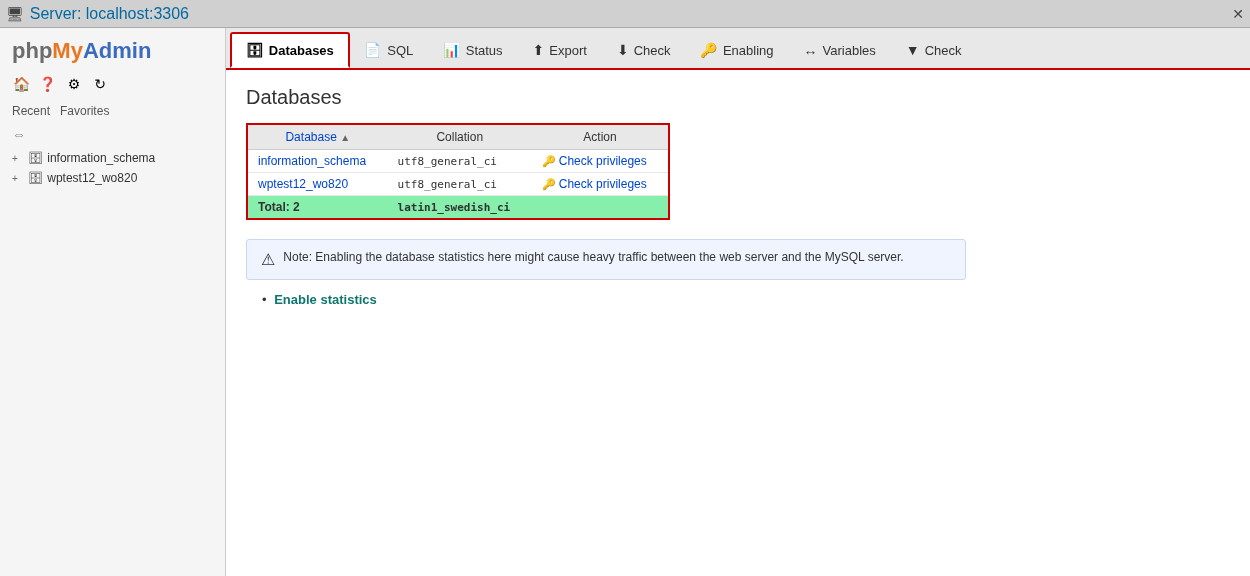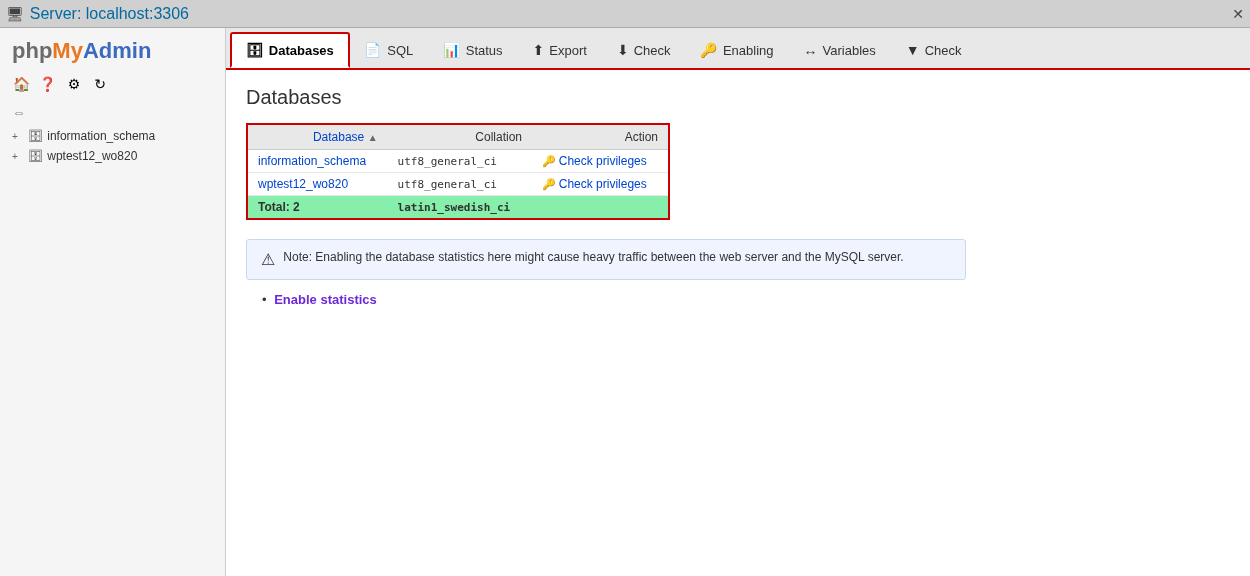--- a/index.html
+++ b/index.html
@@ -140,21 +140,21 @@
       margin-bottom: 16px;
     }
     .db-table {
       border-collapse: collapse;
       font-size: 12px;
       min-width: 420px;
     }
     .db-table th {
       background: #e8e8e8;
       padding: 5px 10px;
-      text-align: right;
+      text-align: center;
       border-bottom: 1px solid #ccc;
       font-weight: normal;
       color: #333;
     }
     .db-table th.sortable {
       cursor: pointer;
       color: #0044cc;
     }
     .db-table td {
       padding: 4px 10px;
@@ -193,21 +193,21 @@
     }
     .note-icon { font-size: 16px; }
 
     
     .enable-stats-section {
       padding-left: 16px;
       font-size: 13px;
     }
     .bullet { color: #333; margin-right: 4px; }
     .enable-stats-link {
-      color: #6d28d9;
+      color: #0f766e;
       text-decoration: none;
       cursor: pointer;
       font-weight: bold;
     }
     .page-content-wrapper {
       flex: 1;
       position: relative;
       overflow: hidden;
       background: #fff;
     }
@@ -227,20 +227,24 @@
     <div class="logo-area">
       <span class="logo-text">
         <span class="logo-php">php</span><span class="logo-my">My</span><span class="logo-admin">Admin</span>
       </span>
     </div>
     <div class="sidebar-icons">
       <span class="sidebar-icon">🏠</span>
       <span class="sidebar-icon">❓</span>
       <span class="sidebar-icon">⚙</span>
       <span class="sidebar-icon">↻</span>
+    </div>
+    <div class="sidebar-links">
+      <span class="sidebar-link">Recent</span>
+      <span class="sidebar-link">Favorites</span>
     </div>
     <div style="display:flex;align-items:center;padding:2px 12px 6px 12px;">
       <span style="font-size:14px;color:#888;">⇔</span>
     </div>
     <div class="tree-item">
       <span class="tree-expand">+</span>
       <span class="tree-db-icon">🗄</span>
       <span>information_schema</span>
     </div>
     <div class="tree-item">

